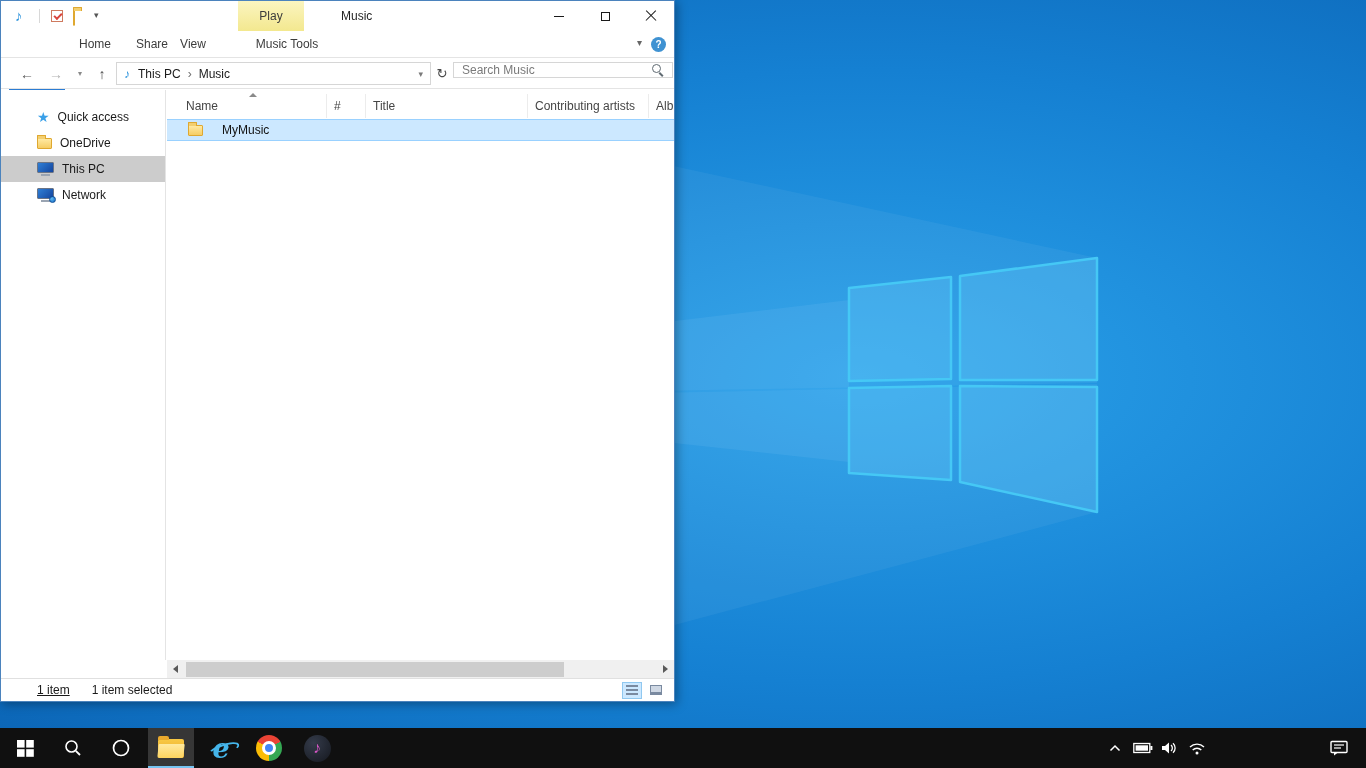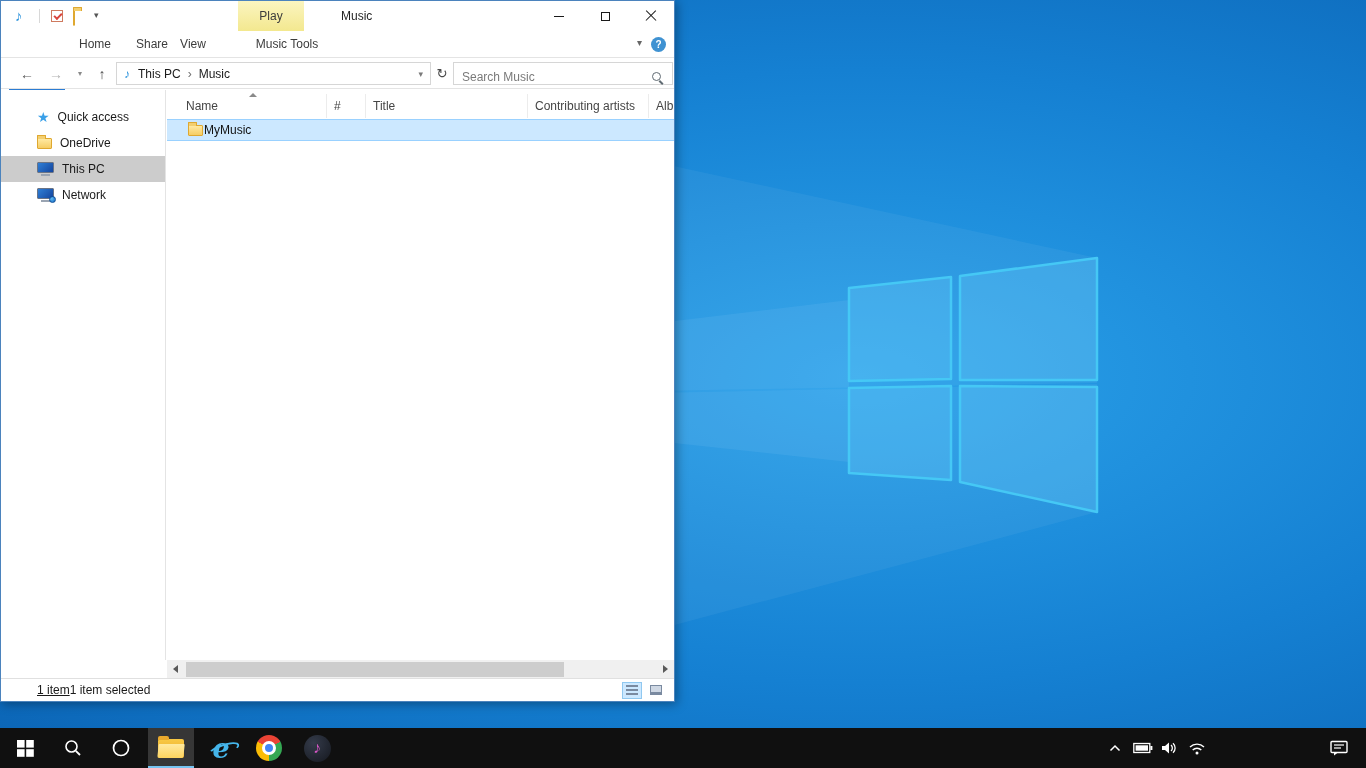--- a/index.html
+++ b/index.html
@@ -58,22 +58,22 @@
   .a-hist { left:72px; width:14px; font-size:8px; color:#8a8a8a; }
   .a-up { left:90px; width:22px; color:#4a4a4a; }
   .addrbox { position:absolute; left:115px; top:4px; width:315px; height:23px; border:1px solid #d6d6d6;
     background:#fff; display:flex; align-items:center; }
   .addr-ico { margin:0 6px 0 7px; font-size:12px; color:#2f95dd; }
   .crumb { color:#1a1a1a; padding:0 2px; }
   .crumb-sep { color:#6f6f6f; padding:0 5px; font-size:12px; }
   .addr-chevron { margin-left:auto; padding-right:7px; font-size:9px; color:#7a7a7a; }
   .refresh-btn { position:absolute; left:432px; top:4px; width:18px; height:23px; display:flex;
     align-items:center; justify-content:center; color:#4a4a4a; font-size:13px; }
-  .searchbox { position:absolute; left:452px; top:4px; width:220px; height:23px; border:1px solid #d6d6d6;
-    background:#fff; display:flex; align-items:flex-end; }
+  .searchbox { position:absolute; left:452px; top:4px; width:220px; height:16px; border:1px solid #d6d6d6;
+    background:#fff; display:flex; align-items:flex-start; }
   .searchbox input { flex:1; border:none; outline:none; padding-left:8px; font:12px "Liberation Sans","DejaVu Sans",sans-serif; color:#444; }
   .searchbox input::placeholder { color:#7a7a7a; opacity:1; }
   .magnifier { position:relative; width:13px; height:13px; margin-right:8px; }
   .magnifier::before { content:""; position:absolute; left:1px; top:1px; width:7px; height:7px;
     border:1.4px solid #5f6a72; border-radius:50%; }
   .magnifier::after { content:""; position:absolute; left:9px; top:9px; width:5px; height:1.6px;
     background:#5f6a72; transform:rotate(45deg); transform-origin:0 0; }
 
   
   .navpane { position:absolute; left:0; top:89px; width:165px; bottom:41px; background:#fff; border-right:1px solid #e4e4e4; }
@@ -91,35 +91,35 @@
   
   .content { position:absolute; left:166px; top:89px; right:0; bottom:41px; background:#fff; }
   .colheaders { position:relative; display:flex; height:28px; align-items:flex-end; }
   .col { height:24px; display:flex; align-items:center; color:#454545; border-right:1px solid #ececec; padding-left:7px; }
   .col.name { width:160px; padding-left:19px; }
   .col.num { width:39px; } .col.title { width:162px; } .col.artists { width:121px; }
   .col.album { flex:1; border-right:none; }
   .sort-caret { position:absolute; left:82px; top:3px; width:0; height:0;
     border-left:4px solid transparent; border-right:4px solid transparent; border-bottom:4px solid #8a8a8a; }
   .filerow { display:flex; align-items:center; height:22px; margin-top:1px;
-    background:#cce8ff; border-top:1px solid #99d1ff; border-bottom:1px solid #99d1ff; padding-left:21px; gap:1px; color:#111; }
+    background:#cce8ff; border-top:1px solid #99d1ff; border-bottom:1px solid #99d1ff; padding-left:21px; gap:19px; color:#111; }
 
   
   .hscroll { position:absolute; left:166px; right:0; bottom:23px; height:18px; background:#f0f0f0; display:flex; align-items:center; }
   .scr-btn { width:17px; height:18px; display:flex; align-items:center; justify-content:center; }
   .tri-left { width:0; height:0; border-top:4px solid transparent; border-bottom:4px solid transparent; border-right:5px solid #5a5a5a; }
   .tri-right { width:0; height:0; border-top:4px solid transparent; border-bottom:4px solid transparent; border-left:5px solid #5a5a5a; }
   .scr-thumb { margin-left:2px; width:378px; height:15px; background:#cdcdcd; }
   .scr-spacer { flex:1; }
 
   
   .statusbar { position:absolute; left:0; right:0; bottom:0; height:23px; background:#fff;
     border-top:1px solid #e0e0e0; display:flex; align-items:center; color:#1a1a1a; }
   .st-count { margin-left:36px;text-decoration:underline; }
-  .st-sel { }
+  .st-sel { margin-left:22px; }
   .viewbtns { margin-left:auto; margin-right:8px; display:flex; gap:4px; }
   .viewbtn { width:20px; height:17px; display:flex; align-items:center; justify-content:center; border:1px solid transparent; }
   .viewbtn.active { background:#cce8ff; border-color:#90c8f0; }
   .ico-details { width:12px; height:10px;
     background:linear-gradient(#7a8aa0 0 2px,transparent 2px 4px,#7a8aa0 4px 6px,transparent 6px 8px,#7a8aa0 8px 10px); }
   .ico-thumbs { width:12px; height:10px; border:1px solid #7a8aa0; background:linear-gradient(180deg,#cfd8e4 0 6px,#7a8aa0 6px 10px); }
 
   
   #taskbar { position:absolute; left:0; bottom:0; width:1366px; height:40px; background:#101010; }
   .tb-btn { position:absolute; top:0; width:46px; height:40px; display:flex; align-items:center; justify-content:center; }

